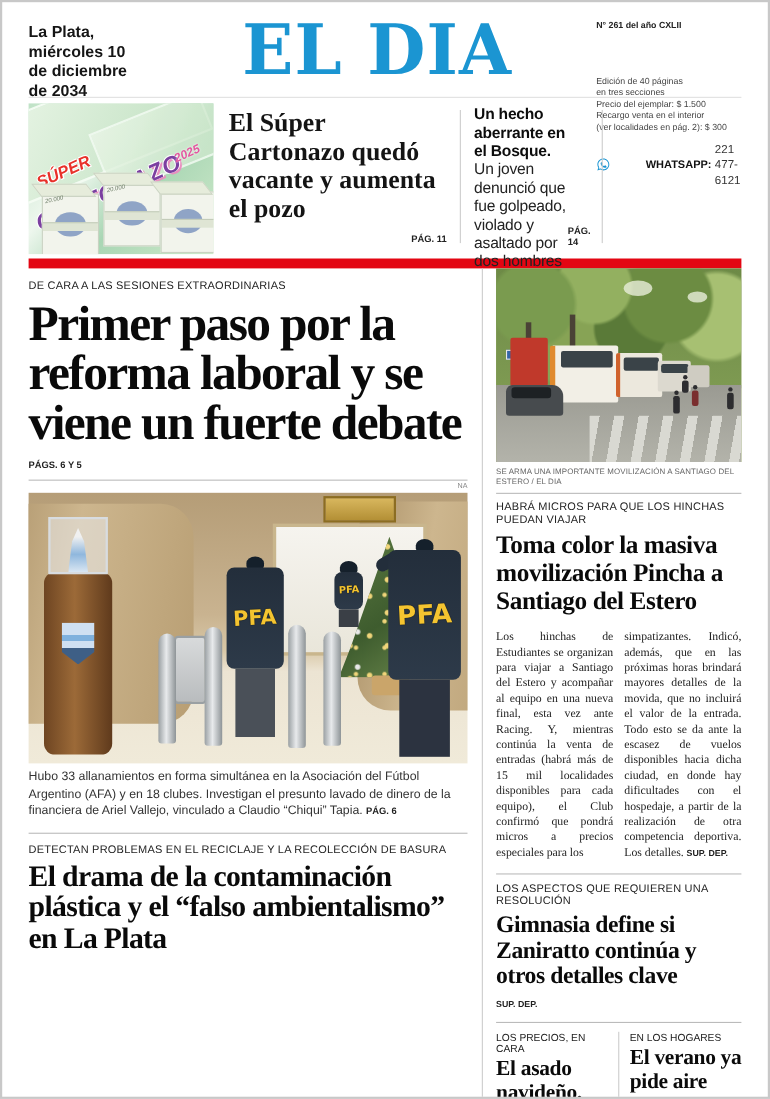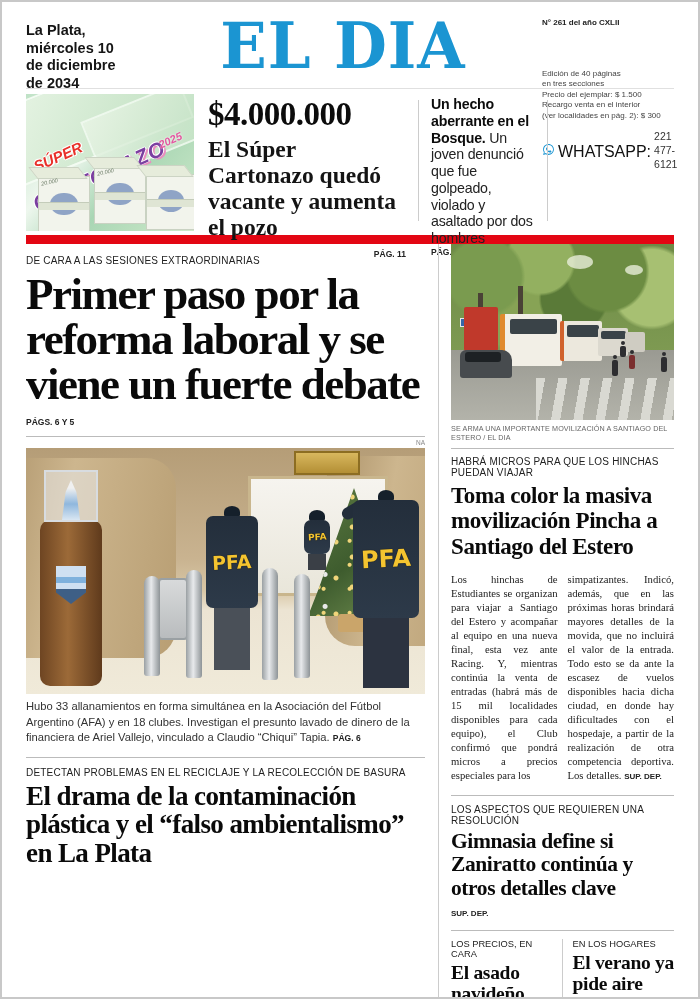--- a/index.html
+++ b/index.html
@@ -12,21 +12,21 @@
   .date-block { width:118px; padding-top:20px; font-weight:bold; font-size:14.5px;
                 line-height:1.22; white-space:pre-line; color:#151515; }
   .logo-wrap { flex:1; text-align:center; }
   .logo { display:inline-block; font-family:"DejaVu Serif", serif; font-weight:bold;
           font-size:61px; letter-spacing:1px; color:#1b95d2; margin-top:8px;
           transform:scaleY(1.04); }
   .edition-block { width:132px; padding-top:16px; font-size:8px; color:#444; line-height:1.32; }
   .edition-no { font-weight:bold; color:#222; }
   .edition-info { white-space:pre-line;margin-top:40px; }
   .whatsapp-line { margin-top:9px; display:flex; align-items:center; gap:3px; }
-  .wa-label { font-weight:normal; font-size:16px; color:#111; }
+  .wa-label { font-weight:bold; font-size:10px; color:#111;margin-left:29px; }
   .wa-number { font-size:10.5px; color:#333; }
 
   
   .top-strip { display:flex; height:142px; padding-top:5px; }
   .v-div { width:1px; background:#ccc; margin-top:6px; margin-bottom:10px; }
   .promo { width:168px; position:relative; overflow:hidden;
            background:linear-gradient(130deg,#bfe2c6 0%,#eef7ee 35%,#a9d6b4 60%,#cfeacb 100%); }
   .promo-card { position:absolute; background:linear-gradient(135deg,#e9f5e6,#bfe0c0);
                 border:2px solid #f3fbf2; transform:rotate(-22deg); }
   .promo-card.c1 { width:190px; height:80px; left:-30px; top:-18px; }
@@ -55,21 +55,21 @@
   .st3 { width:50px; height:56px; left:120px; top:80px; }
 
   .cart-story { width:224px; padding:2px 12px 0 14px; }
   .cart-amount { font-family:"Liberation Serif",serif; font-weight:bold; font-size:33px;
                  letter-spacing:-0.5px; color:#0c0c0c; }
   .cart-headline { font-family:"Liberation Serif",serif; font-size:23.5px; line-height:1.1;
                    margin-top:4px; color:#141414; }
   .pageref { font-size:8.5px; font-weight:bold; color:#222; }
   .cart-story .pageref { margin-top:9px; display:block;text-align:right; }
 
-  .brief { width:128px; padding:2px 10px 6px 12px; display:flex; flex-direction:column; }
+  .brief { width:128px; padding:2px 10px 6px 12px; display:flex; flex-direction:row; }
   .brief-text { font-size:14.2px; line-height:1.18; letter-spacing:-0.2px; color:#222; }
   .brief-text b { color:#0c0c0c; }
   .brief .pageref { margin-top:auto; }
 
   .redbar { height:9px; background:#e30613; margin-top:4px; }
 
   
   .cols { display:flex; }
   .col-left { width:412px; padding-right:13px; }
   .col-right { flex:1; border-left:1px solid #ccc; padding-left:12px; }
@@ -269,21 +269,20 @@
           <div class="band"></div>
           <span class="bill-label">20.000</span>
         </div>
       <div class="stack st3">
           <div class="topface"></div>
           <div class="oval"></div>
           <div class="band"></div>
         </div>
     </div>
     <article class="cart-story">
-      <div class="cart-amount">$4.000.000</div>
       <h2 class="cart-headline">El Súper Cartonazo quedó vacante y aumenta el pozo</h2>
       <span class="pageref">PÁG. 11</span>
     </article>
     <div class="v-div"></div>
     <article class="brief">
       <p class="brief-text"><b>Un hecho aberrante en el Bosque.</b><span> Un joven denunció que fue golpeado, violado y asaltado por dos hombres</span></p>
       <span class="pageref">PÁG. 14</span>
     </article>
     <div class="v-div"></div>
   </section>

